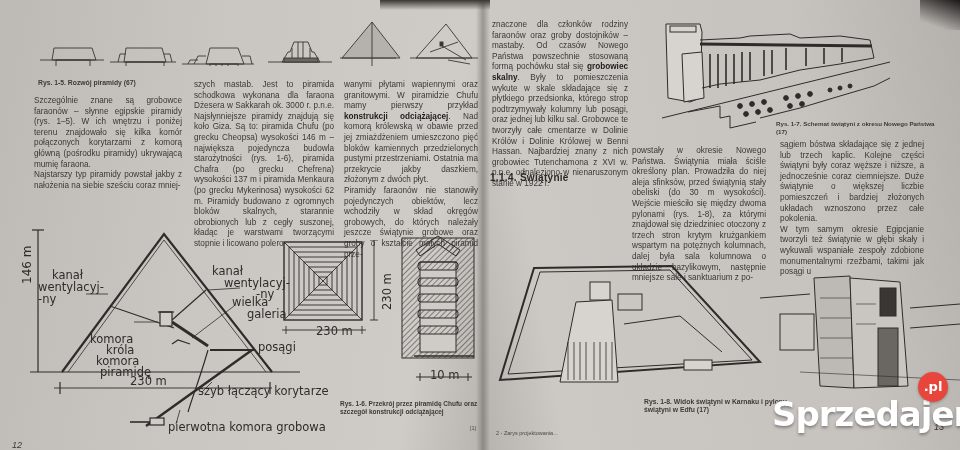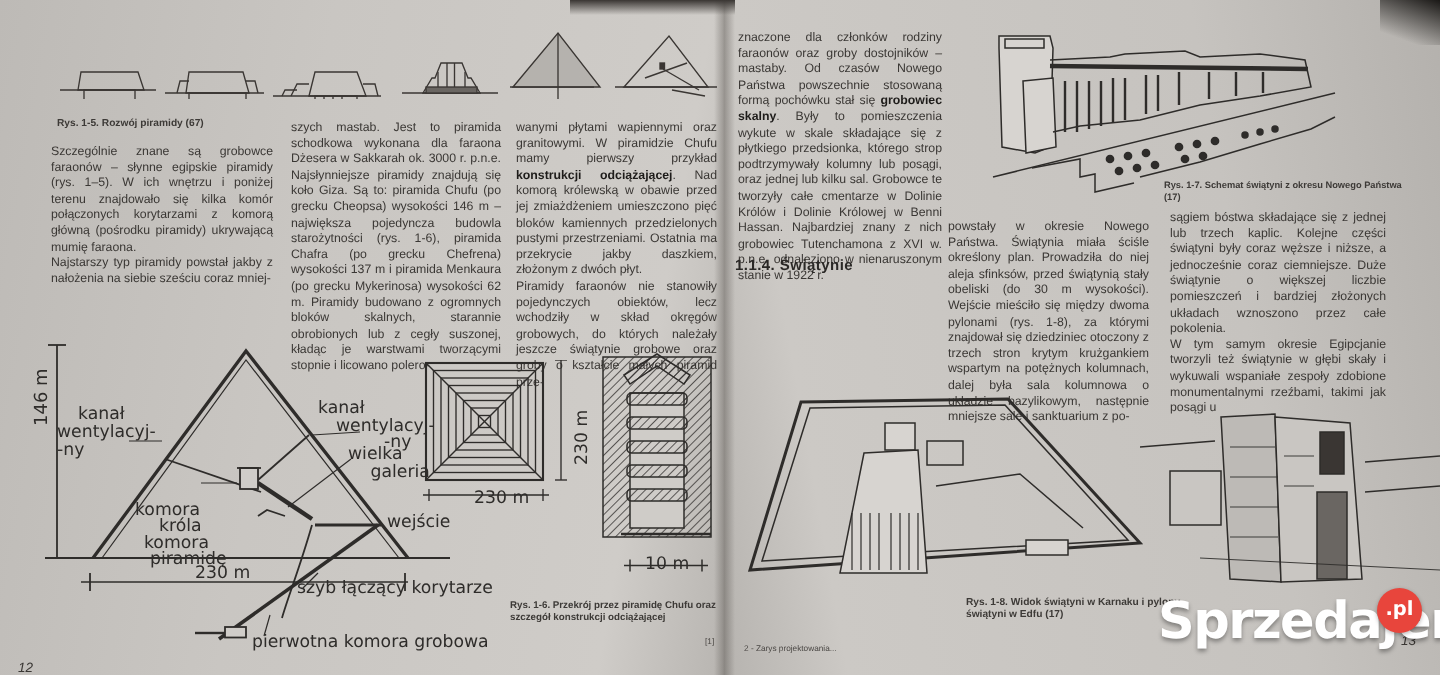--- a/index.html
+++ b/index.html
@@ -24,21 +24,21 @@
     .heading { position: absolute; font-size: 10px; font-weight: bold; color: #2a2826; letter-spacing: 0.3px; }
     .pagenum { position: absolute; font-size: 9px; color: #3a3734; font-style: italic; }
     .footnote { position: absolute; font-size: 5.5px; color: #4a4744; }
     .fig { position: absolute; }
     .fig svg { width: 100%; height: 100%; display: block; }
     .label { position: absolute; font-family: "DejaVu Sans", sans-serif; font-size: 11.5px; color: #2e2c2a; line-height: 11px; white-space: nowrap; }
 
     .watermark { position: absolute; left: 772px; top: 394px; font-family: "DejaVu Sans", sans-serif;
       font-weight: bold; font-size: 34px; color: #ffffff; letter-spacing: -1px;
       text-shadow: 0 2px 3px rgba(0,0,0,0.35); }
-    .wm-badge { position: absolute; left: 918px; top: 392px; width: 30px; height: 30px; border-radius: 50%;
+    .wm-badge { position: absolute; left: 918px; top: 372px; width: 30px; height: 30px; border-radius: 50%;
       background: #e8453c; color: #fff; font-family: "DejaVu Sans", sans-serif; font-size: 13px;
       font-weight: bold; text-align: center; line-height: 30px; box-shadow: 0 1px 3px rgba(0,0,0,0.3); }
   </style>
 </head>
 <body>
 
 <div class="spread">
   <div class="page-left"></div>
   <div class="page-right"></div>
   <div class="gutter"></div>
@@ -154,21 +154,21 @@
   <div class="label" style="left:38px;top:294px;">-ny</div>
   <div class="label" style="left:212px;top:266px;">kanał</div>
   <div class="label" style="left:224px;top:278px;">wentylacyj-</div>
   <div class="label" style="left:256px;top:289px;">-ny</div>
   <div class="label" style="left:232px;top:297px;text-align:center;">wielka</div>
   <div class="label" style="left:232px;top:309px;margin-left:15px;">galeria</div>
   <div class="label" style="left:90px;top:334px;">komora</div>
   <div class="label" style="left:106px;top:345px;">króla</div>
   <div class="label" style="left:96px;top:356px;">komora</div>
   <div class="label" style="left:100px;top:367px;">piramidę</div>
-  <div class="label" style="left:258px;top:342px;">wejście</div>
+  <div class="label" style="left:258px;top:342px;">posągi</div>
   <div class="label" style="left:130px;top:376px;">230 m</div>
   <div class="label" style="left:198px;top:386px;">szyb łączący korytarze</div>
   <div class="label" style="left:168px;top:422px;">pierwotna komora grobowa</div>
 
   <div class="fig" style="left:282px;top:240px;width:110px;height:96px;">
     <svg viewBox="0 0 110 96">
       <g stroke="#2e2c2a" fill="none" stroke-width="0.9">
         <rect x="2" y="2" width="78" height="78" stroke-width="1.4"></rect>
         <rect x="7" y="7" width="68" height="68"></rect>
         <rect x="12" y="12" width="58" height="58"></rect>

